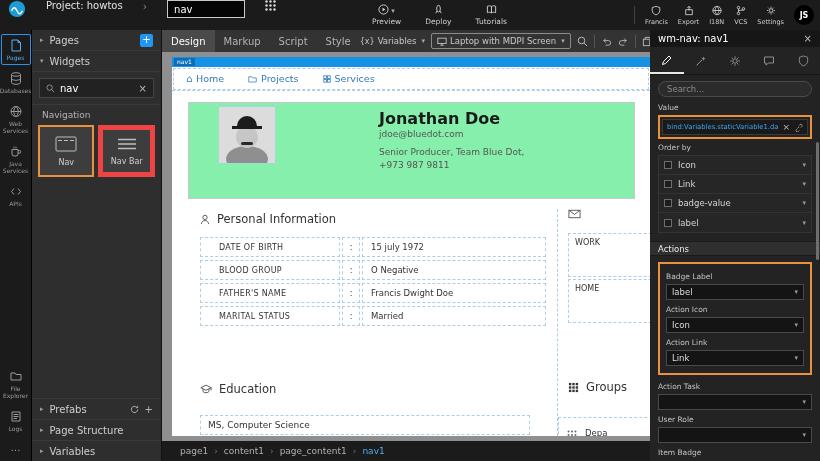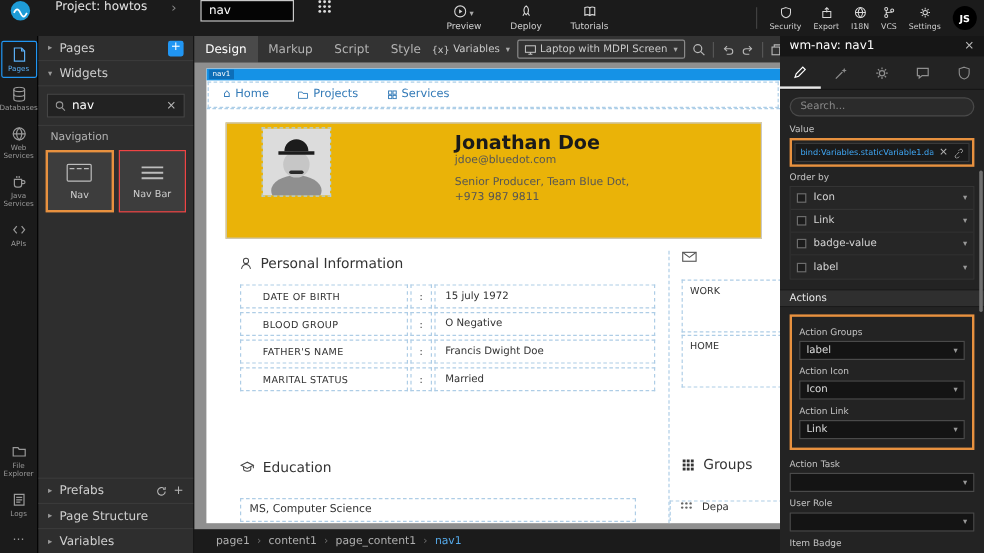--- a/index.html
+++ b/index.html
@@ -49,21 +49,21 @@
 .plus-btn{width:13px;height:13px;background:#2196f3;color:#fff;border-radius:2px;font-size:10px;
   line-height:12px;text-align:center}
 .search-wrap{padding:6px 7px;border-bottom:1px solid #3a3a3a}
 .search-box{height:20px;background:#222;border:1px solid #454545;display:flex;align-items:center;
   padding:0 6px;gap:5px}
 .search-box input{flex:1;min-width:0;background:transparent;border:none;outline:none;color:#fff;
   font-size:10px;font-family:inherit}
 .search-clear{color:#b5b5b5;font-size:10px}
 .cat-label{padding:5px 10px 3px;font-size:9px;color:#b2b2b2}
 .cards{display:flex;gap:4px;padding:2px 6px}
-.card{width:57px;height:52px;background:#3d3d3d;border:1px solid #ef4444;display:flex;
+.card{width:57px;height:52px;background:#3d3d3d;border:5px solid #ef4444;display:flex;
   flex-direction:column;align-items:center;justify-content:center;gap:6px;color:#bdbdbd}
 .card .clb{font-size:8px;color:#cfcfcf}
 .card.active{border:2px solid #e8913f}
 .side-spacer{flex:1}
 .bottom-row{border-top:1px solid #3a3a3a;border-bottom:none}
 .row-icons{display:flex;gap:6px;color:#b5b5b5;align-items:center}
 
 
 .workarea{position:absolute;left:162px;top:30px;width:488px;height:431px;display:flex;flex-direction:column}
 .toolbar{height:22px;min-height:22px;background:#333;display:flex;align-items:stretch}
@@ -79,42 +79,42 @@
 
 .canvas{flex:1;background:#8f8f8f;position:relative;overflow:hidden}
 .page{position:absolute;left:10px;top:5px;width:478px;height:379px;background:#fff;overflow:hidden}
 .sel-bar{position:relative;height:10px;background:#1592e6}
 .sel-tag{position:absolute;left:2px;top:1px;background:#0d6eb8;color:#fff;font-size:6px;
   padding:0 3px;line-height:8px}
 .nav-row{height:24px;display:flex;align-items:center;gap:24px;padding-left:14px;
   border-bottom:1px dashed #aecfe8;outline:1px dashed #aecfe8;outline-offset:-2px}
 .nav-link{display:flex;align-items:center;gap:4px;color:#337ab7;font-size:9.5px}
 .nav-link .nic{color:#337ab7}
-.profile{position:absolute;left:16px;top:45px;width:447px;height:97px;border:1px solid #c9c9c9;background:#eab308}
+.profile{position:absolute;left:16px;top:45px;width:447px;height:97px;border:1px solid #c9c9c9;background:#86efac}
 .photo{position:absolute;left:30px;top:4px;width:56px;height:56px;outline:1px dashed #aecfe8}
 .pro-text{position:absolute;left:190px;top:6px}
 .pro-name{font-size:16px;font-weight:bold;color:#1a1a1a}
 .pro-line{font-size:9px;color:#555;line-height:13px}
 .pro-line.first{margin-top:5px}
 .section{position:absolute;left:28px;width:346px}
 .sec-head{display:flex;align-items:center;gap:7px;color:#333;font-size:11.5px;height:20px}
 .sec-head .sic{color:#444}
 .pi-table{margin-top:8px}
 .pi-row{display:flex;margin-bottom:3px;height:20px}
 .pi-cell{border:1px dashed #aecde6;display:flex;align-items:center;font-size:8px;color:#333}
 .pi-label{width:140px;padding-left:18px;letter-spacing:.3px}
 .pi-sep{width:18px;justify-content:center;margin:0 2px}
 .pi-value{flex:1;padding-left:8px;font-size:8.5px}
 .rightcol{position:absolute;left:385px;top:152px;width:140px;height:227px;border-left:1px dashed #aecde6;padding-left:10px}
 .rc-icon{margin-top:6px;color:#555}
 .rc-cell{border:1px dashed #aecde6;height:44px;font-size:8px;color:#333;padding:4px 0 0 6px;margin-top:2px}
 .rc-cell.first{margin-top:14px}
 .groups-head{position:absolute;left:0;top:171px;display:flex;align-items:center;gap:7px;
   color:#333;font-size:11.5px;padding-left:10px}
-.groups-item{position:absolute;left:0;top:208px;display:flex;align-items:flex-start;gap:8px;
+.groups-item{position:absolute;left:0;top:208px;display:flex;align-items:flex-end;gap:8px;
   border:1px dashed #aecde6;height:22px;width:130px;padding-left:8px;font-size:8.5px;color:#333}
 .edu-item{margin-top:16px;border:1px dashed #aecde6;height:20px;display:flex;align-items:center;
   padding-left:7px;font-size:9px;color:#333;width:330px}
 .breadcrumb{height:20px;min-height:20px;background:#1b1b1b;display:flex;align-items:center;
   padding:0 18px;gap:6px;font-size:9px;color:#b0b0b0}
 .breadcrumb .sep{color:#6f6f6f;font-size:9px}
 .breadcrumb .last{color:#56a9e8}
 
 
 .inspector{position:absolute;left:650px;top:30px;width:170px;height:431px;background:#232323;overflow:hidden}
@@ -217,21 +217,21 @@
     </div>
 
     <div class="tb-right">
       <div class="tb-divider"></div>
       <div class="tb-item">
         <span class="ic">
           <svg width="10" height="11" viewBox="0 0 12 12">
               <path d="M6 1l4.5 1.5v3.5c0 2.6-2 4.6-4.5 5.2C3.5 10.6 1.5 8.6 1.5 6V2.5z" fill="none" stroke="currentColor"></path>
             </svg>
         </span>
-        <span class="lb">Security</span>
+        <span class="lb">Francis</span>
       </div>
       <div class="tb-item">
         <span class="ic">
           <svg width="10" height="11" viewBox="0 0 12 12">
               <path d="M2 5h8v6H2z" fill="none" stroke="currentColor"></path>
               <path d="M6 1v5M4 3l2-2 2 2" fill="none" stroke="currentColor"></path>
             </svg>
         </span>
         <span class="lb">Export</span>
       </div>
@@ -705,21 +705,21 @@
         <div class="ob-row">
           <span class="cbx"></span>
           <span class="ob-label">label</span>
           <span class="ob-caret">▾</span>
         </div>
       </div>
 
       <div class="insp-section">Actions</div>
 
       <div class="orange-group">
-        <div class="flabel">Action Groups</div>
+        <div class="flabel">Badge Label</div>
         <div class="sel">
           <span class="sv">label</span>
           <span class="sc">▾</span>
         </div>
         <div class="flabel">Action Icon</div>
         <div class="sel">
           <span class="sv">Icon</span>
           <span class="sc">▾</span>
         </div>
         <div class="flabel">Action Link</div>

